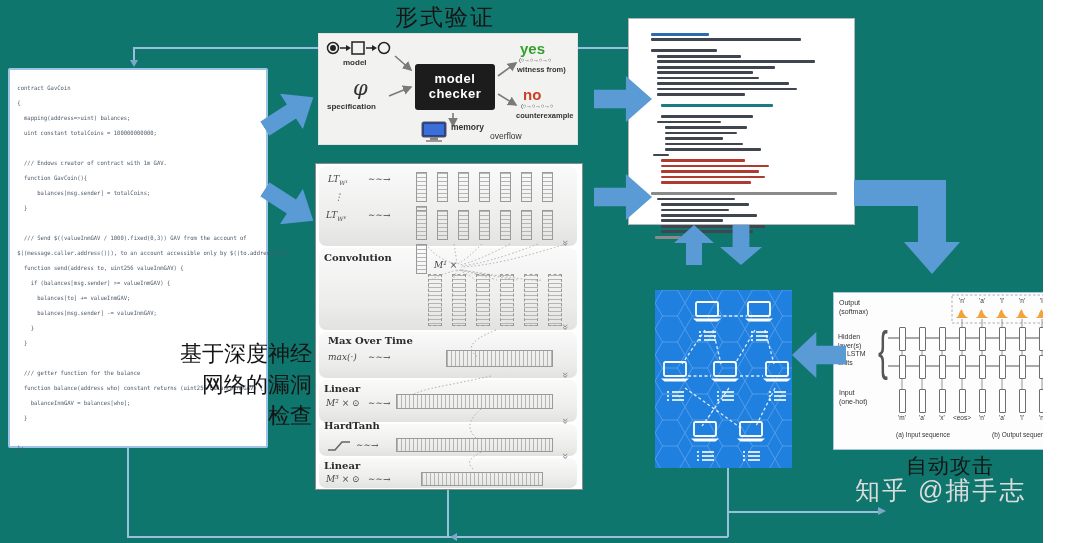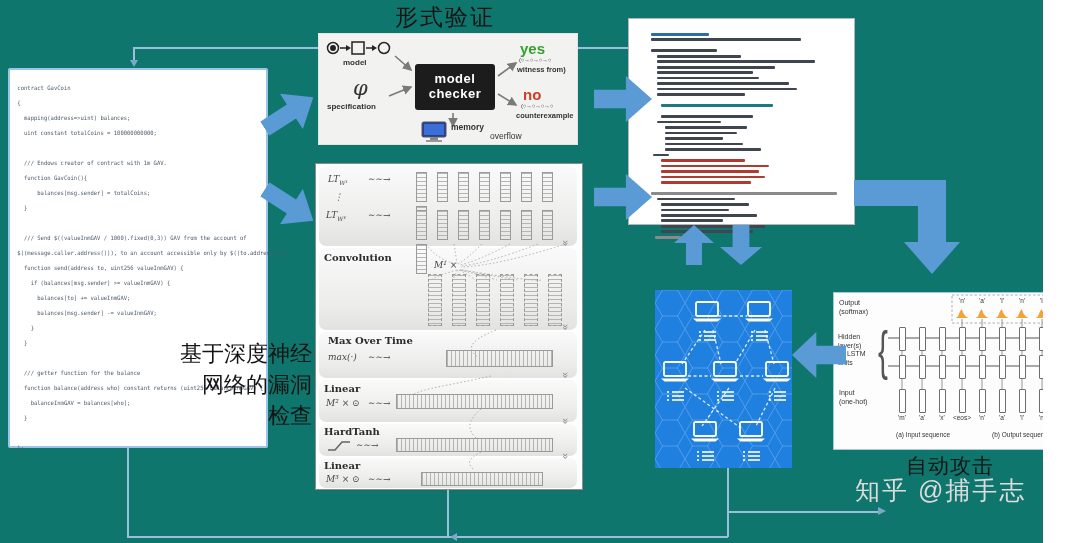--- a/index.html
+++ b/index.html
@@ -259,21 +259,21 @@
     <div class="nn-label" style="left:12px;top:171px;">Max Over Time</div>
     <div class="nn-op" style="left:12px;top:188px;">max(·)</div>
     <div class="nn-op" style="left:52px;top:188px;">∼∼→</div>
     <div class="hbar" style="left:130px;top:186px;width:105px;height:15px;"></div>
 
     <div class="nn-label" style="left:8px;top:219px;">Linear</div>
     <div class="nn-op" style="left:10px;top:234px;">M² × ⊙</div>
     <div class="nn-op" style="left:52px;top:234px;">∼∼→</div>
     <div class="hbar" style="left:80px;top:230px;width:155px;height:13px;"></div>
 
-    <div class="nn-label" style="left:8px;top:262px;text-align:center;">HardTanh</div>
+    <div class="nn-label" style="left:8px;top:256px;text-align:center;">HardTanh</div>
     <svg class="abs" style="left:12px;top:276px;z-index:2;" width="22" height="12" viewBox="0 0 22 12">
       <path d="M0,10 L7,10 L14,2 L22,2" stroke="#666" stroke-width="1.6" fill="none"></path>
     </svg>
     <div class="nn-op" style="left:40px;top:276px;">∼∼→</div>
     <div class="hbar" style="left:80px;top:274px;width:155px;height:12px;"></div>
 
     <div class="nn-label" style="left:8px;top:296px;">Linear</div>
     <div class="nn-op" style="left:10px;top:310px;">M³ × ⊙</div>
     <div class="nn-op" style="left:52px;top:310px;">∼∼→</div>
     <div class="hbar" style="left:105px;top:308px;width:120px;height:12px;"></div>

